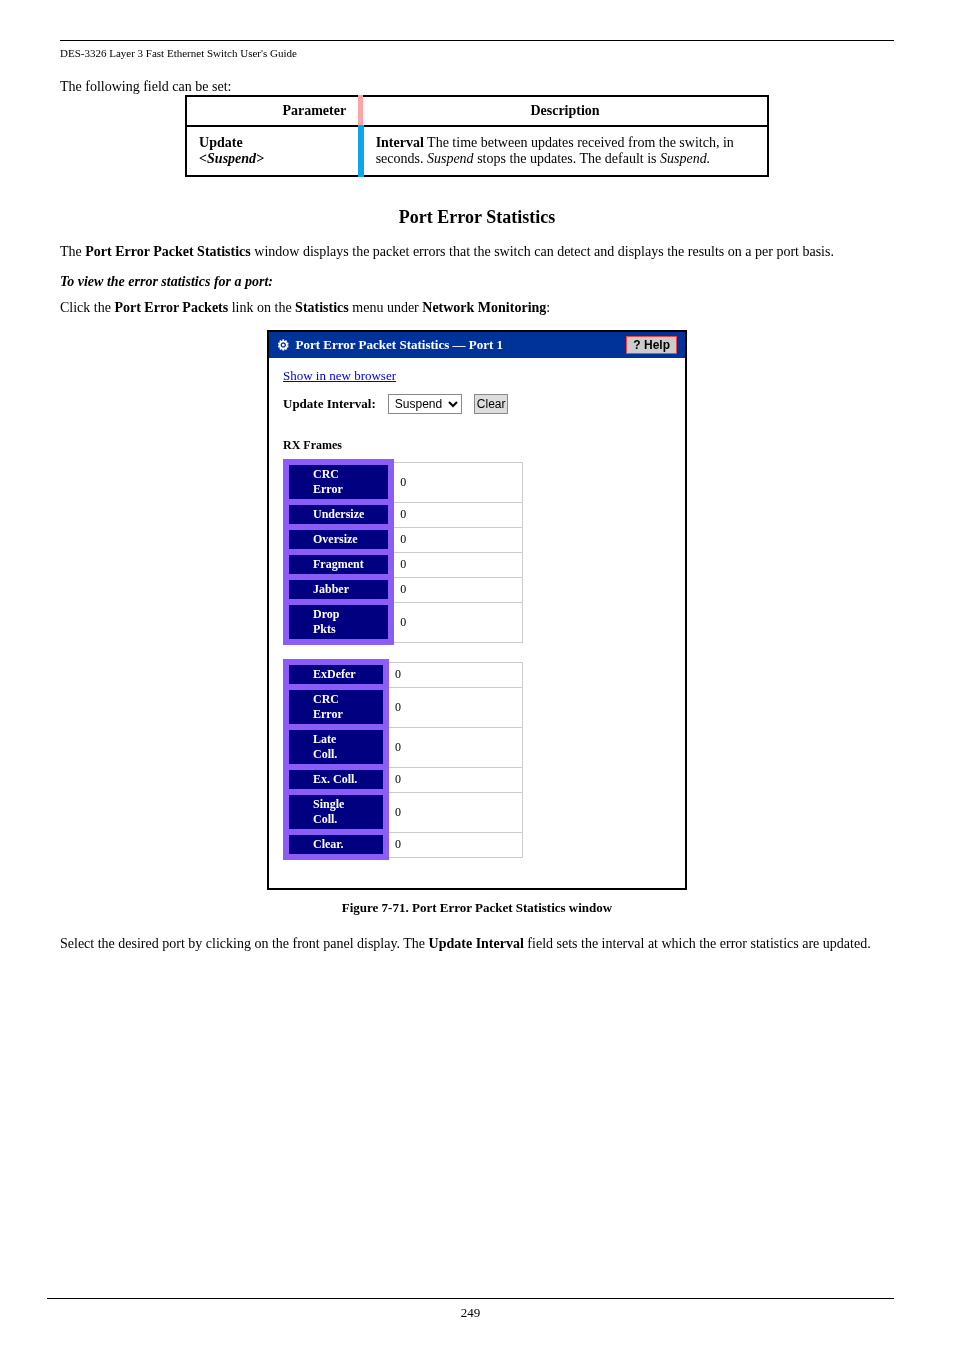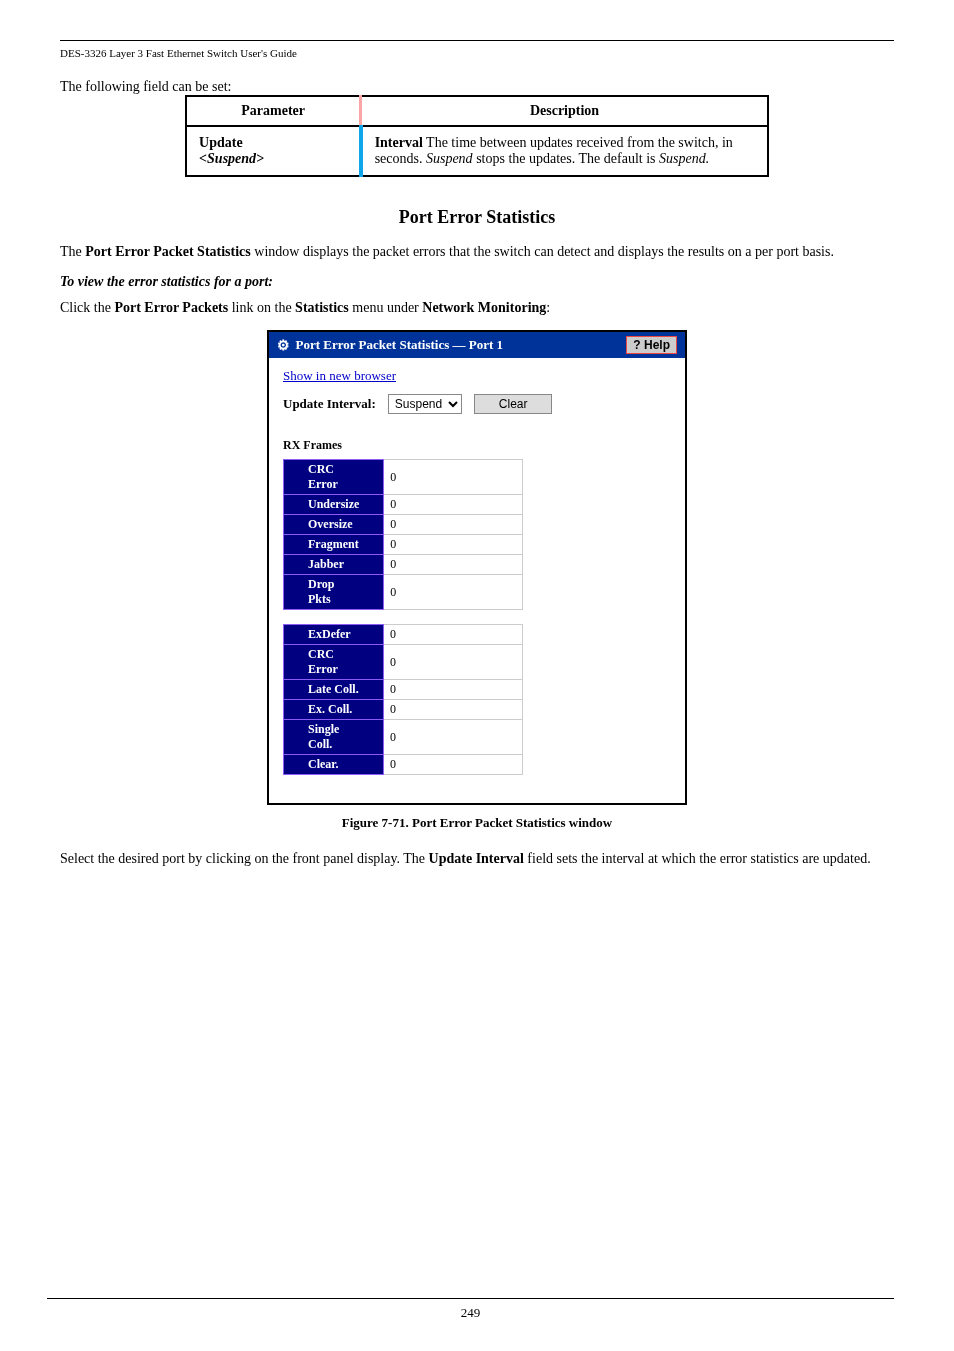--- a/index.html
+++ b/index.html
@@ -35,33 +35,34 @@
       border: 2px solid #000;
     }
     .param-table th {
       font-weight: bold;
       font-size: 14px;
       padding: 6px 12px;
       text-align: center;
       border-bottom: 2px solid #000;
     }
     .param-table th.param-col {
-      border-right: 3px solid #fca5a5;
+      border-right: 5px solid #fca5a5;
       width: 30%;
+      text-align: right;
     }
     .param-table th.desc-col {
       width: 70%;
     }
     .param-table td {
       padding: 8px 12px;
       vertical-align: top;
       font-size: 14px;
     }
     .param-table td.col1 {
-      border-right: 4px solid #0ea5e9;
+      border-right: 6px solid #0ea5e9;
     }
     
     .section-heading {
       font-size: 18px;
       font-weight: bold;
       text-align: center;
       margin-bottom: 16px;
     }
     .body-para {
       font-size: 14px;
@@ -138,21 +139,21 @@
       font-weight: bold;
     }
     .update-interval-select {
       font-size: 12px;
       padding: 1px 2px;
       border: 1px solid #888;
       background: #fff;
     }
     .clear-btn {
       font-size: 12px;
-      padding: 2px 24px;
+      padding: 2px 2px;
       border: 1px solid #888;
       background: #ddd;
       cursor: pointer;
     }
     
     .stats-section {
       margin-bottom: 14px;
     }
     .stats-section-label {
       font-size: 12px;
@@ -167,21 +168,21 @@
     .stats-table tr td {
       font-size: 12px;
       padding: 1px 0;
     }
     .stats-table tr td.label-cell {
       background: #000080;
       color: #fff;
       font-weight: bold;
       padding: 2px 24px;
       width: 100px;
-      border: 1px solid #8b5cf6;
+      border: 6px solid #8b5cf6;
     }
     .stats-table tr td.value-cell {
       background: #fff;
       padding: 2px 6px;
       width: 140px;
       border: 1px solid #ccc;
     }
     .figure-caption {
       text-align: center;
       font-size: 13px;

